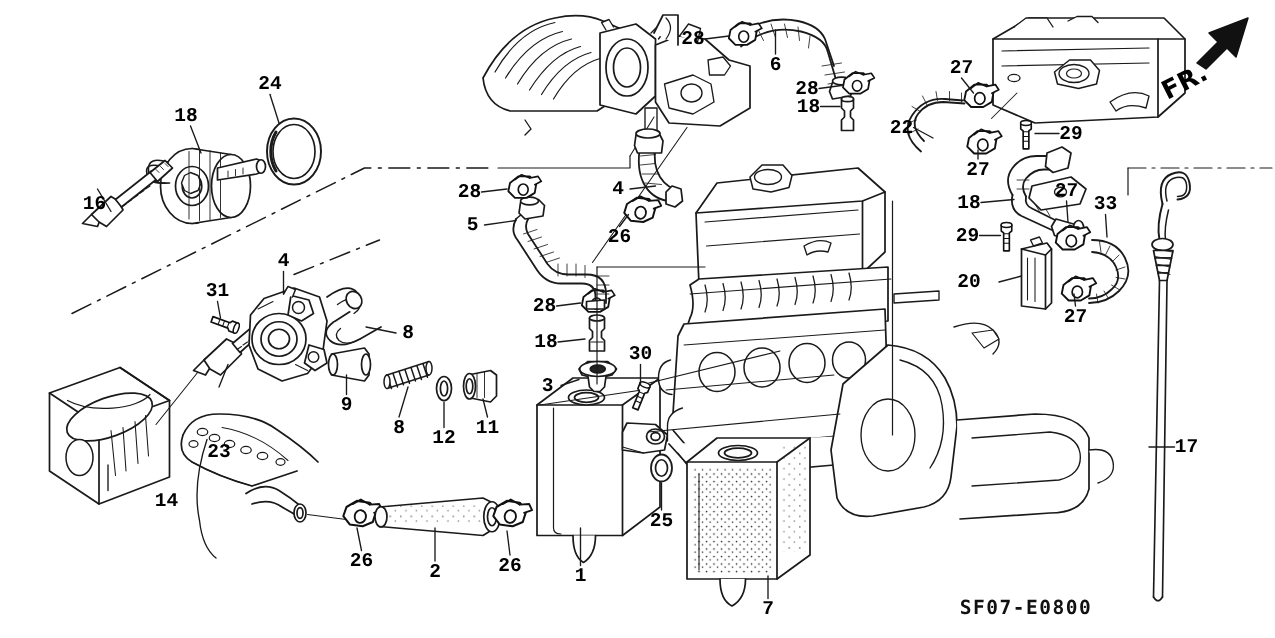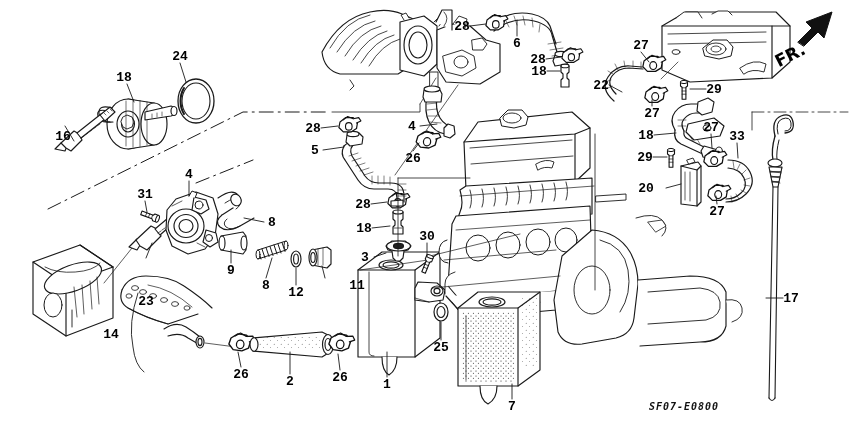--- a/index.html
+++ b/index.html
@@ -4,22 +4,22 @@
 <style>
   html,body{margin:0;padding:0;background:#ffffff;}
   body{width:850px;height:425px;overflow:hidden;
        font-family:"DejaVu Sans","Liberation Sans",sans-serif;}
   #diagram{position:relative;width:850px;height:425px;background:#fff;}
   #art{position:absolute;left:0;top:0;width:850px;height:425px;}
   .lbl{position:absolute;font-family:Liberation Mono, monospace;
        font-weight:bold;font-size:13px;color:#000;line-height:1;
        transform:translate(-50%,-50%);white-space:nowrap;}
   .code{position:absolute;font-family:"DejaVu Sans Mono","Liberation Mono",monospace;
-        font-size:10px;letter-spacing:1px;color:#111;font-weight:bold;
-        transform:translate(-50%,-50%);white-space:nowrap;font-style:italic;}
+        font-size:13px;letter-spacing:1px;color:#111;font-weight:bold;
+        transform:translate(-50%,-50%);white-space:nowrap;}
   .fr{position:absolute;font-family:"DejaVu Sans","Liberation Sans",sans-serif;
       font-weight:bold;font-size:17px;color:#000;
       transform:translate(-50%,-50%) rotate(-27deg);white-space:nowrap;}
 </style>
 </head>
 <body>
 
 <div id="diagram">
 
 <svg id="art" viewBox="0 0 850 425" xmlns="http://www.w3.org/2000/svg">
@@ -573,21 +573,21 @@
       <div class="lbl" style="left: 387px; top: 384px;">1</div>
       <div class="lbl" style="left: 290px; top: 381px;">2</div>
       <div class="lbl" style="left: 365px; top: 257px;">3</div>
       <div class="lbl" style="left: 412px; top: 126px;">4</div>
       <div class="lbl" style="left: 315px; top: 150px;">5</div>
       <div class="lbl" style="left: 517px; top: 43px;">6</div>
       <div class="lbl" style="left: 512px; top: 406px;">7</div>
       <div class="lbl" style="left: 272px; top: 222px;">8</div>
       <div class="lbl" style="left: 231px; top: 270px;">9</div>
       <div class="lbl" style="left: 266px; top: 285px;">8</div>
-      <div class="lbl" style="left: 325px; top: 285px; margin-left: 32px;">11</div>
+      <div class="lbl" style="left: 325px; top: 285px;">11</div>
       <div class="lbl" style="left: 296px; top: 292px;">12</div>
       <div class="lbl" style="left: 189px; top: 174px;">4</div>
       <div class="lbl" style="left: 72px; top: 334px; margin-left: 39px;">14</div>
       <div class="lbl" style="left: 124px; top: 77px;">18</div>
       <div class="lbl" style="left: 63px; top: 119px; margin-top: 17px;">16</div>
       <div class="lbl" style="left: 791px; top: 298px;">17</div>
       <div class="lbl" style="left: 364px; top: 228px;">18</div>
       <div class="lbl" style="left: 539px; top: 71px;">18</div>
       <div class="lbl" style="left: 646px; top: 135px;">18</div>
       <div class="lbl" style="left: 646px; top: 188px;">20</div>

